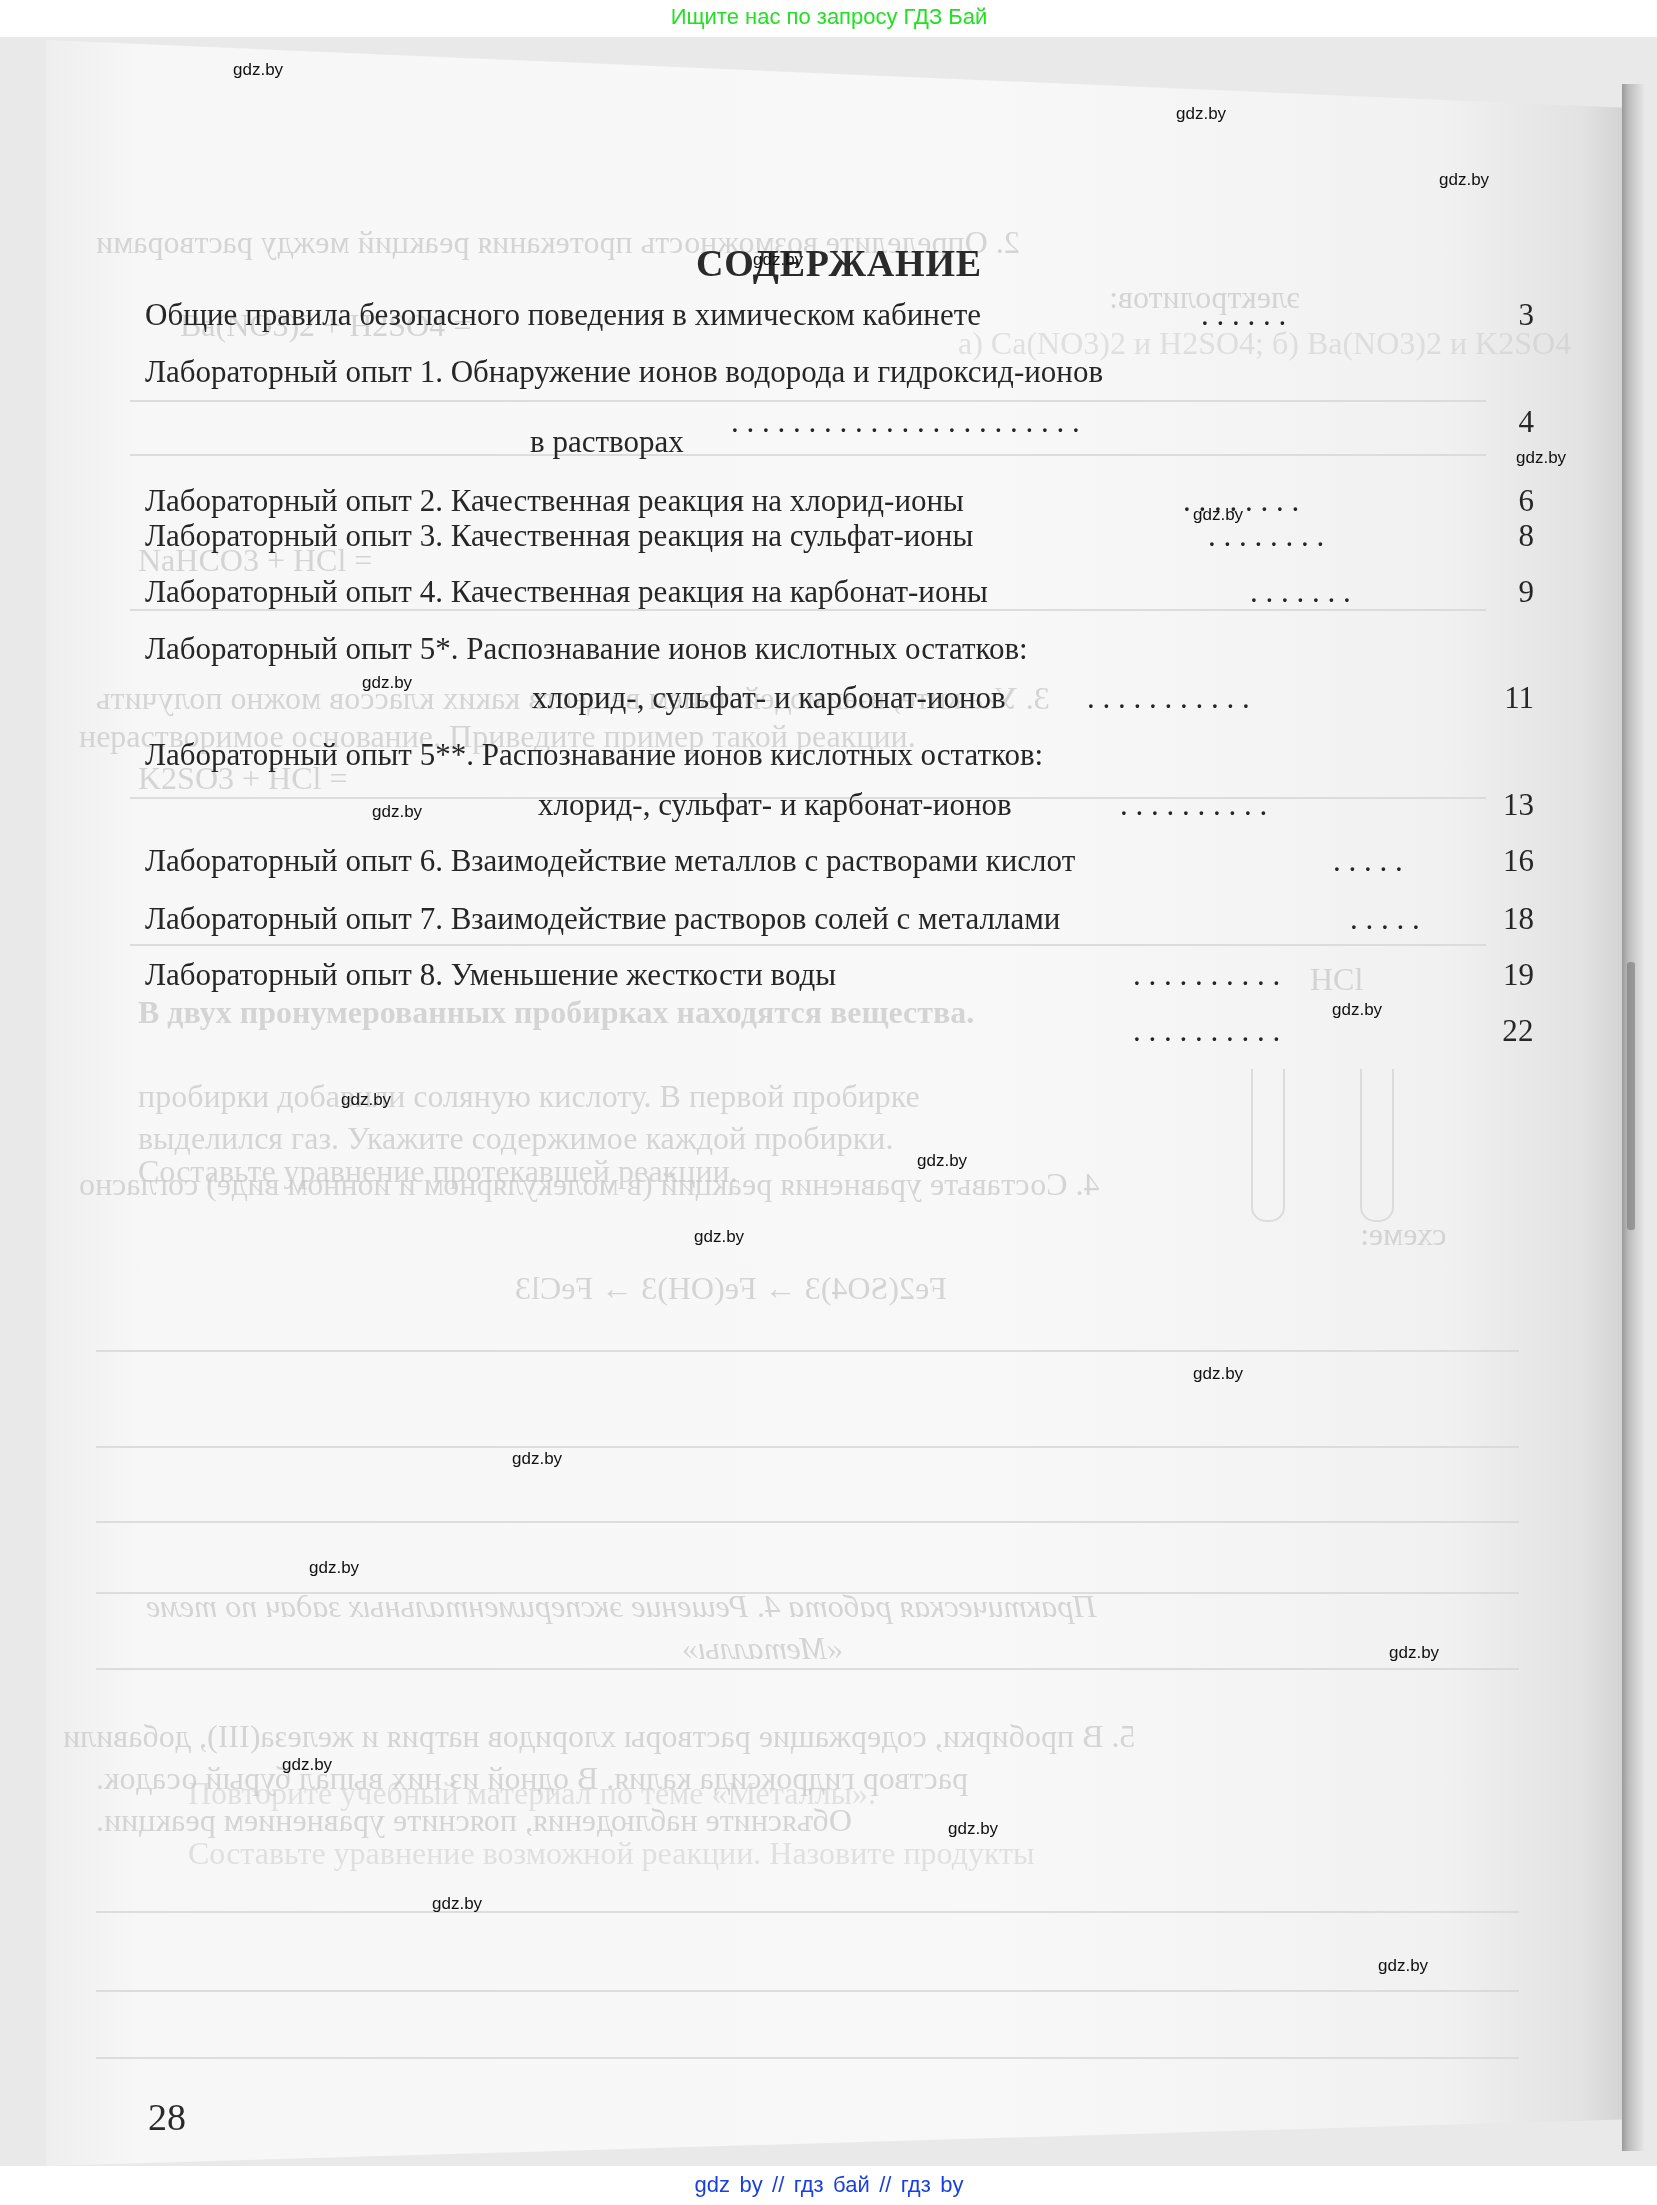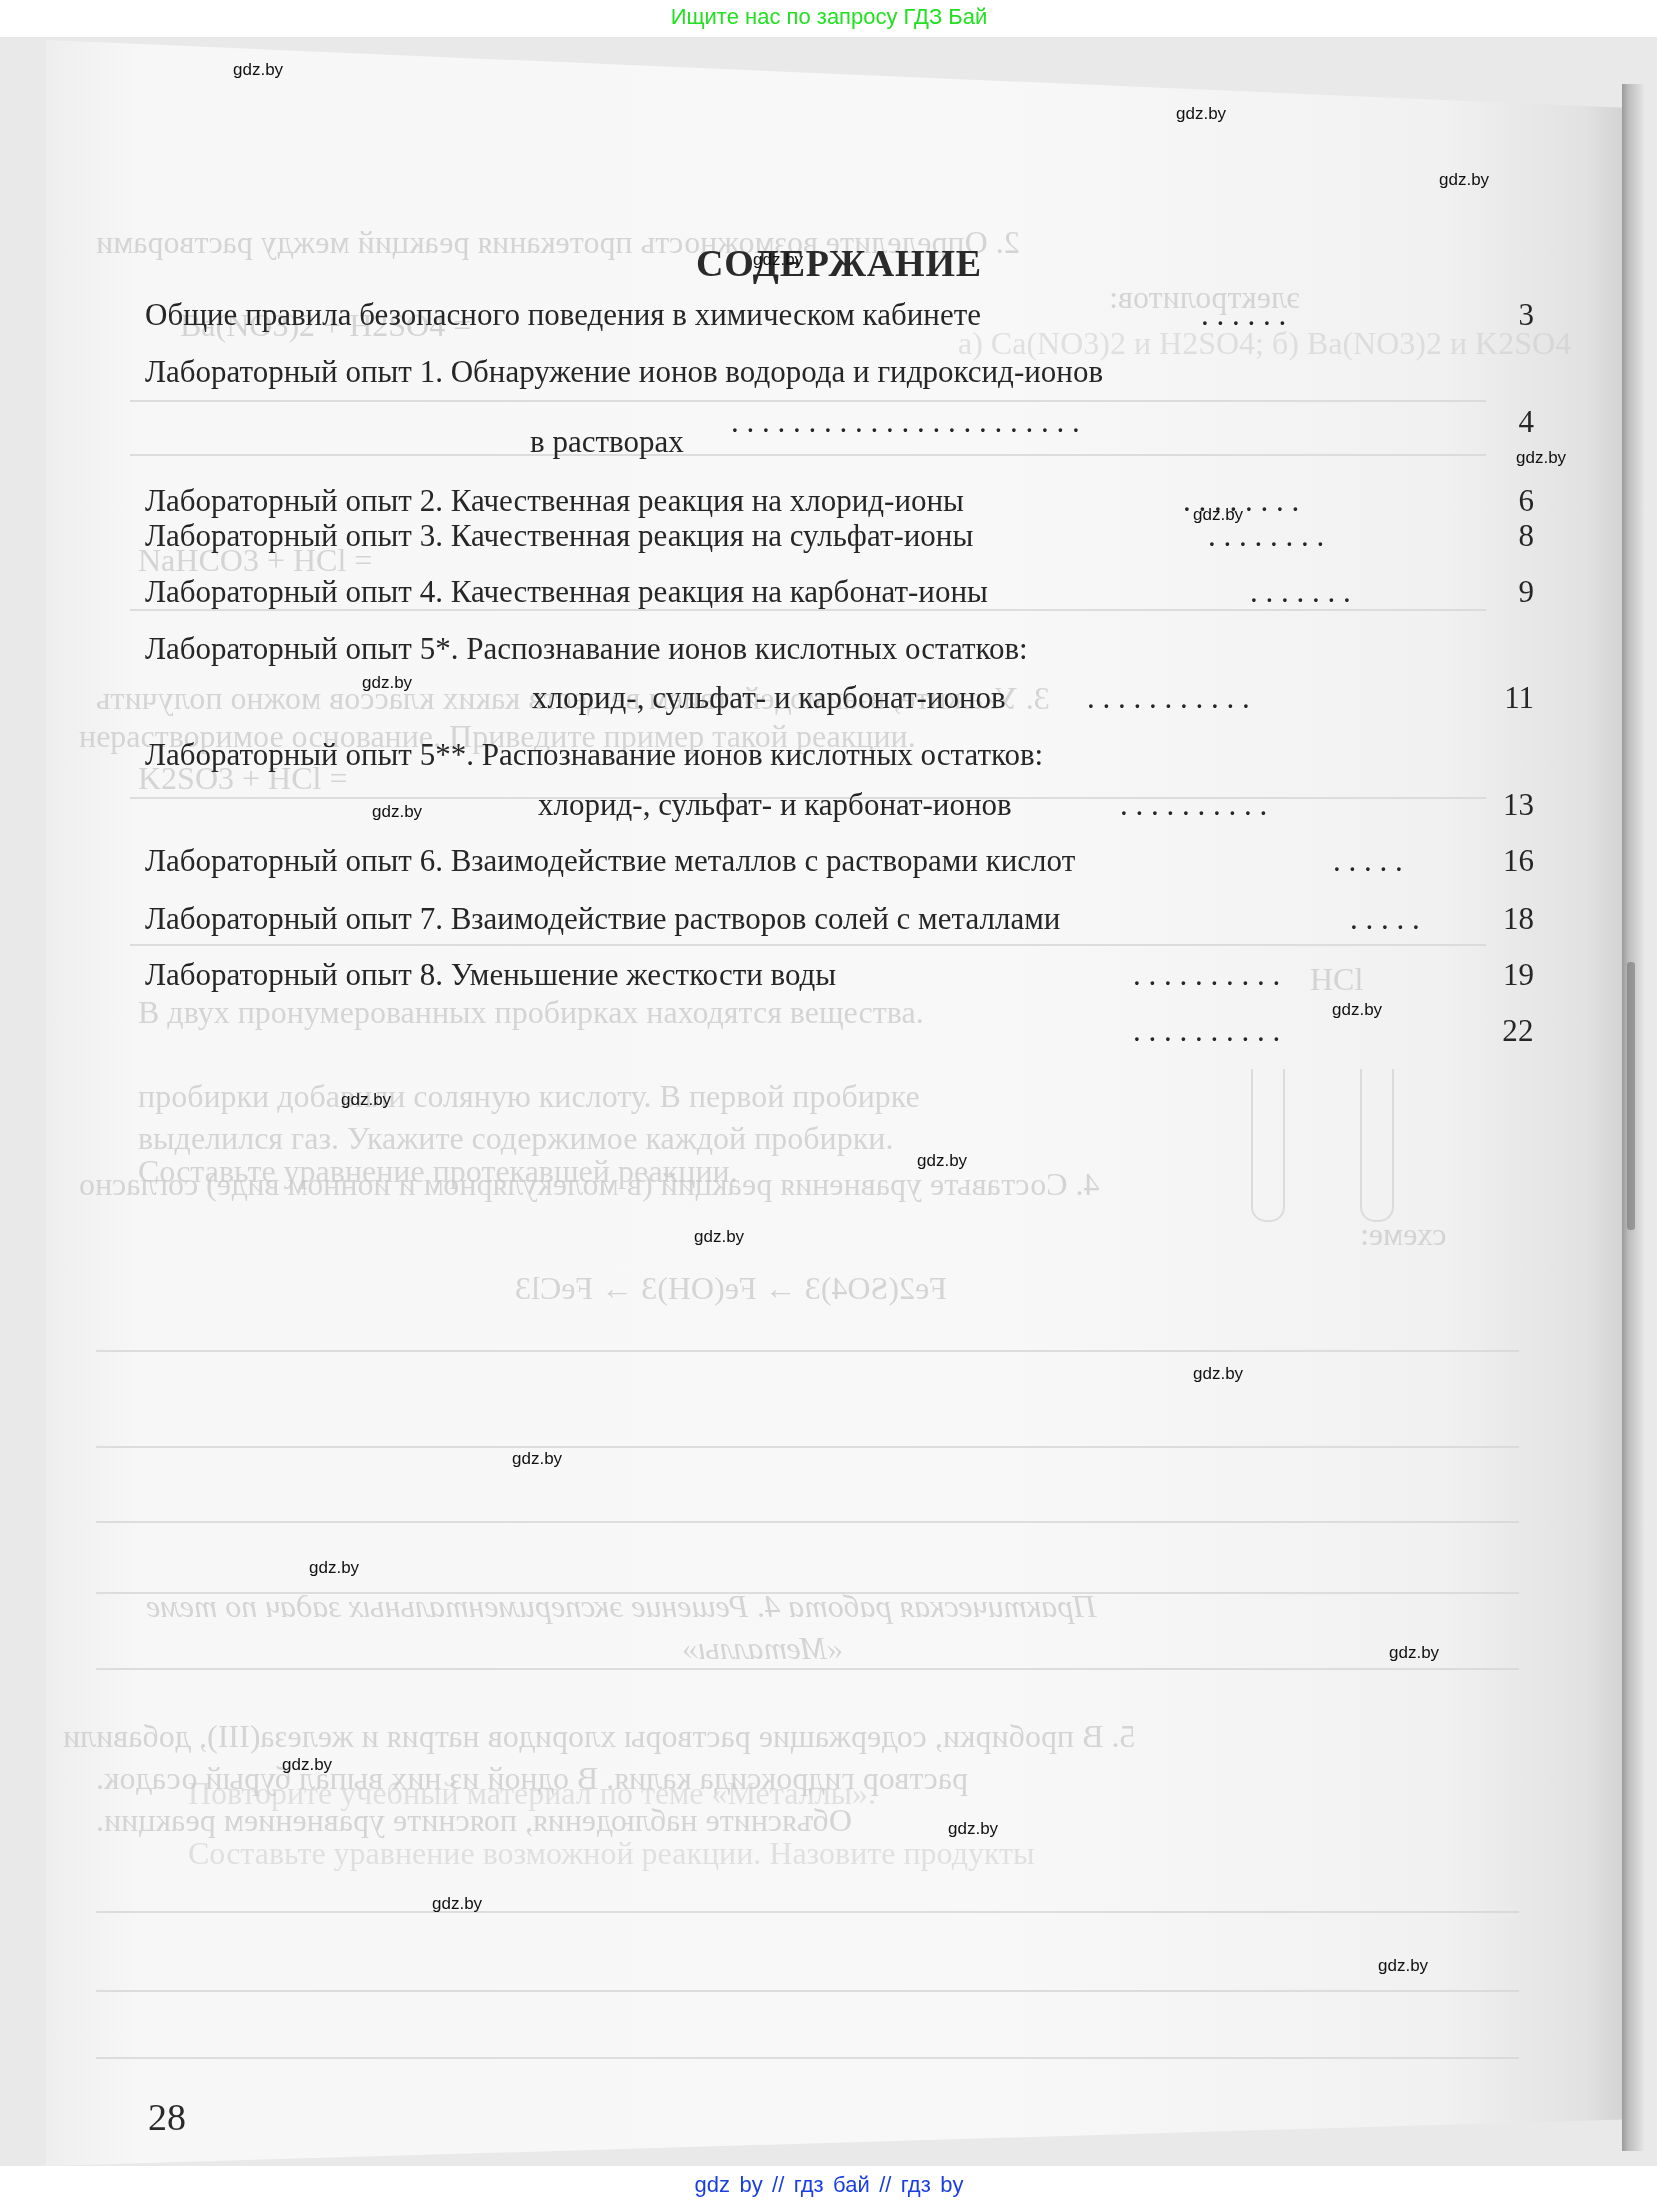--- a/index.html
+++ b/index.html
@@ -90,21 +90,21 @@
   <div class="ghost" style="left:912px; top:285px; transform:none; opacity:0.5">а) Ca(NO3)2 и H2SO4;  б) Ba(NO3)2 и K2SO4</div>
   <div class="ghost-line" style="left:84px; top:360px; width:1356px;"></div>
   <div class="ghost-line" style="left:84px; top:414px; width:1356px;"></div>
   <div class="ghost" style="left:92px; top:502px; transform:none;">NaHCO3 + HCl =</div>
   <div class="ghost-line" style="left:84px; top:569px; width:1356px;"></div>
   <div class="ghost" style="left:50px; top:640px;">3. Укажите, взаимодействием веществ каких классов можно получить</div>
   <div class="ghost" style="left:33px; top:678px; transform:none;">нерастворимое основание. Приведите пример такой реакции.</div>
   <div class="ghost" style="left:92px; top:720px; transform:none;">K2SO3 + HCl =</div>
   <div class="ghost-line" style="left:84px; top:757px; width:1356px;"></div>
   <div class="ghost-line" style="left:84px; top:904px; width:1356px;"></div>
-  <div class="ghost" style="left:92px; top:954px; transform:none;">В двух пронумерованных пробирках находятся вещества.</div>
+  <div class="ghost" style="left:92px; top:954px; transform:none;font-weight:bold;">В двух пронумерованных пробирках находятся вещества.</div>
   <div class="ghost" style="left:1264px; top:921px; transform:none;">HCl</div>
   <div class="ghost" style="left:92px; top:1038px; transform:none;">пробирки добавили соляную кислоту. В первой пробирке</div>
   <div class="ghost" style="left:92px; top:1080px; transform:none;">выделился газ. Укажите содержимое каждой пробирки.</div>
   <div class="ghost" style="left:92px; top:1113px; transform:none;">Составьте уравнение протекавшей реакции.</div>
   <div class="tube" style="left:1205px; top:1029px;"></div>
   <div class="tube" style="left:1314px; top:1029px;"></div>
   <div class="ghost" style="left:33px; top:1126px;">4. Составьте уравнения реакций (в молекулярном и ионном виде) согласно</div>
   <div class="ghost" style="left:1314px; top:1176px;">схеме:</div>
   <div class="ghost" style="left:469px; top:1230px;">Fe2(SO4)3 → Fe(OH)3 → FeCl3</div>
   <div class="ghost-line" style="left:50px; top:1310px; width:1423px;"></div>

